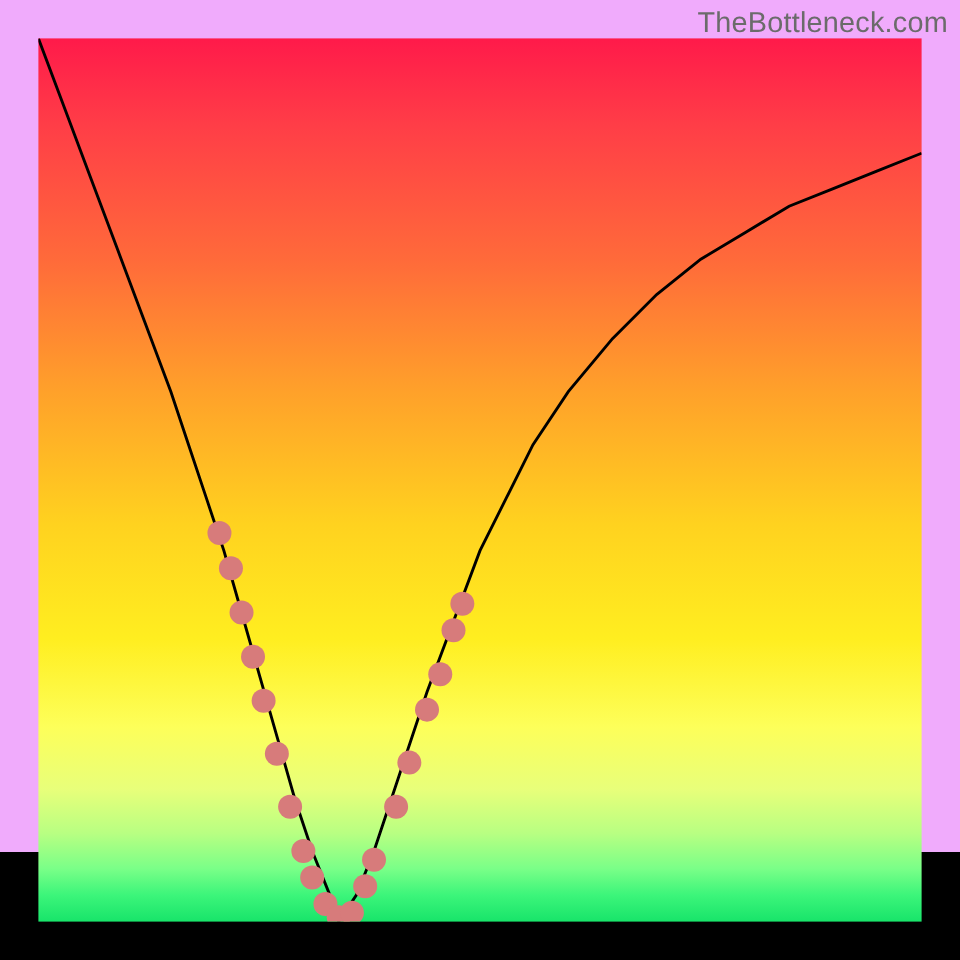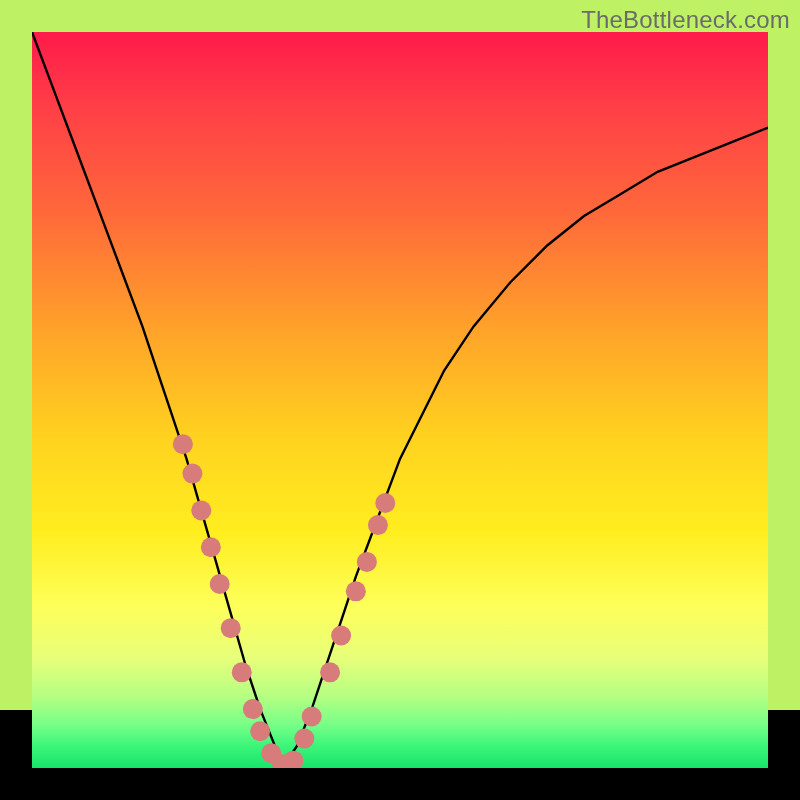--- a/index.html
+++ b/index.html
@@ -8,21 +8,21 @@
     width: 800px;
     height: 800px;
     overflow: hidden;
     background: #000;
     font-family: Arial, Helvetica, sans-serif;
   }
   .frame {
     position: relative;
     width: 800px;
     height: 710px;
-    background: #bef264;
+    background: #f0abfc;
   }
   .plot {
     position: absolute;
     left: 32px;
     top: 32px;
     width: 736px;
     height: 736px;
     background: linear-gradient(to bottom,
       #ff1a4a 0%,
       #ff3e47 10%,

